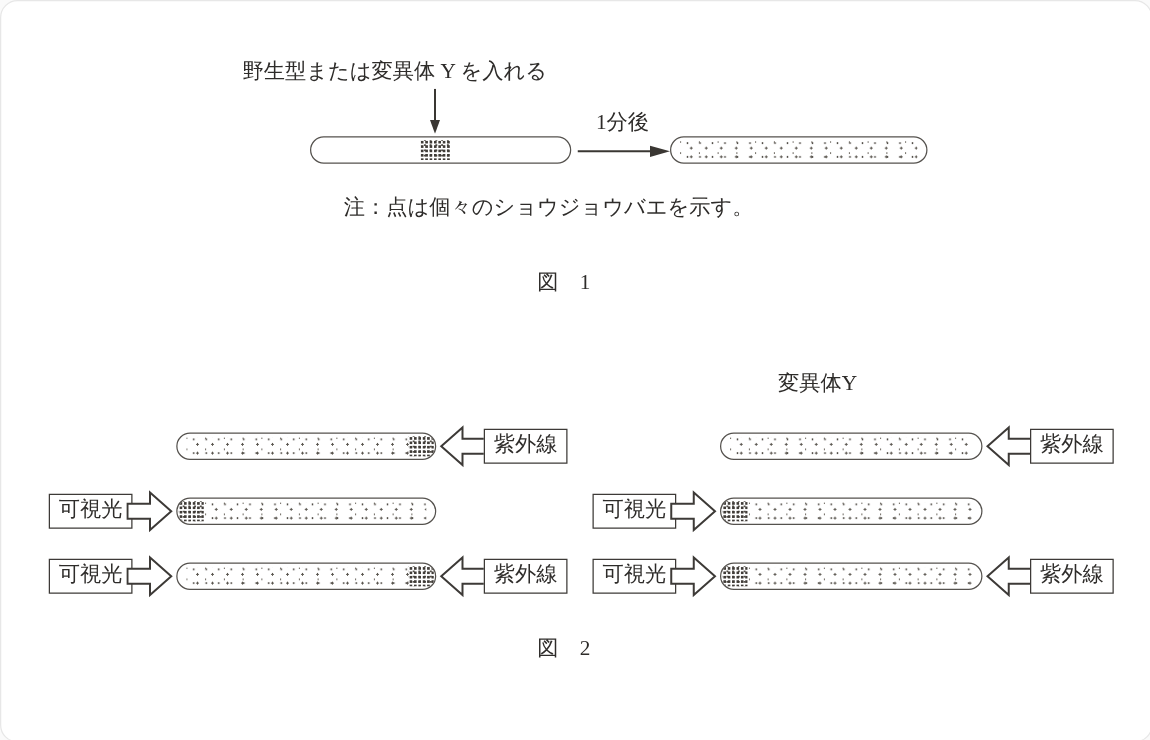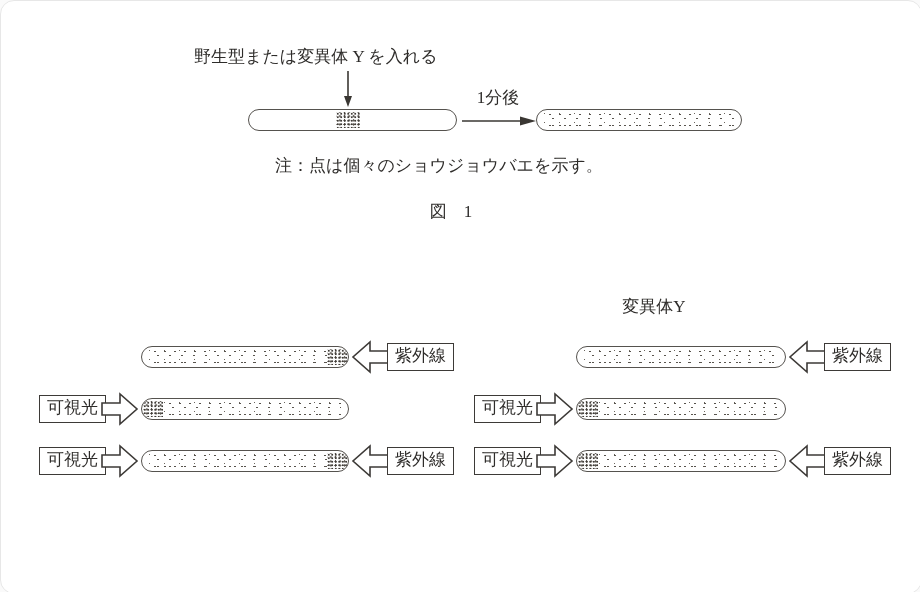--- a/index.html
+++ b/index.html
@@ -73,21 +73,21 @@
       <polygon points="74,7 58,2.5 58,11.5" fill="#3a3733"></polygon>
     </svg>
   </div>
 
   <div class="tube" style="left:535px;top:108px;width:206px;">
     <div class="dots sparse full"></div>
   </div>
 
   <div class="txt" style="left:274px;top:153px;">注：点は個々のショウジョウバエを示す。</div>
 
-  <div class="txt center" style="left:395px;top:199px;width:110px;">図　1</div>
+  <div class="txt center" style="left:395px;top:213px;width:110px;">図　1</div>
 
   <div class="txt center" style="left:593px;top:294px;width:120px;">変異体Y</div>
 
   <div class="tube" style="left:140px;top:345px;width:208px;">
     <div class="dots sparse to-right-of-clump"></div>
     <div class="dots dense clump-right"></div>
   </div>
   <div class="arrow-svg" style="left:350px;top:339px;">
     <svg width="38" height="34" viewBox="0 0 38 34">
       <polygon points="37,11 19,11 19,2 2,17 19,32 19,23 37,23" fill="#fff" stroke="#3d3a37" stroke-width="1.6"></polygon>
@@ -154,14 +154,15 @@
     <div class="dots dense clump-left"></div>
     <div class="dots sparse to-left-of-clump"></div>
   </div>
   <div class="arrow-svg" style="left:787px;top:443px;">
     <svg width="38" height="34" viewBox="0 0 38 34">
       <polygon points="37,11 19,11 19,2 2,17 19,32 19,23 37,23" fill="#fff" stroke="#3d3a37" stroke-width="1.6"></polygon>
     </svg>
   </div>
   <div class="lightbox" style="left:823px;top:446px;">紫外線</div>
 
+  <div class="txt center" style="left:395px;top:506px;width:110px;">図　2</div>
 
 </div>
 
 </body></html>

